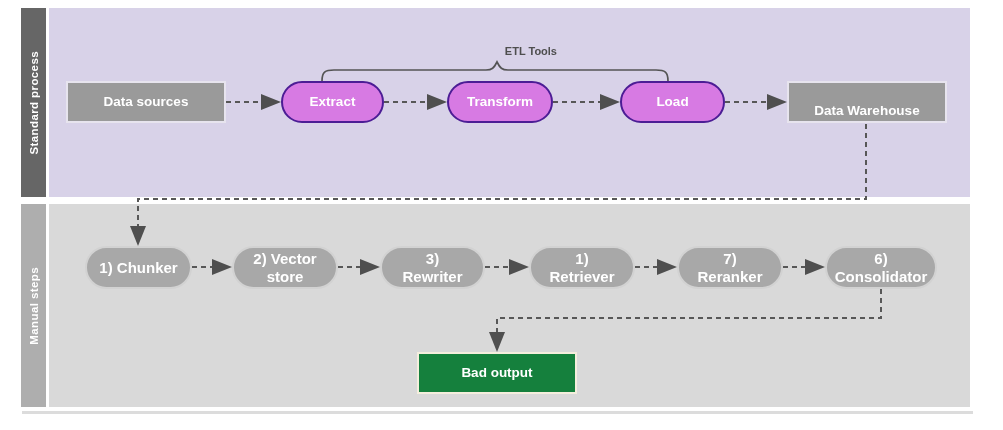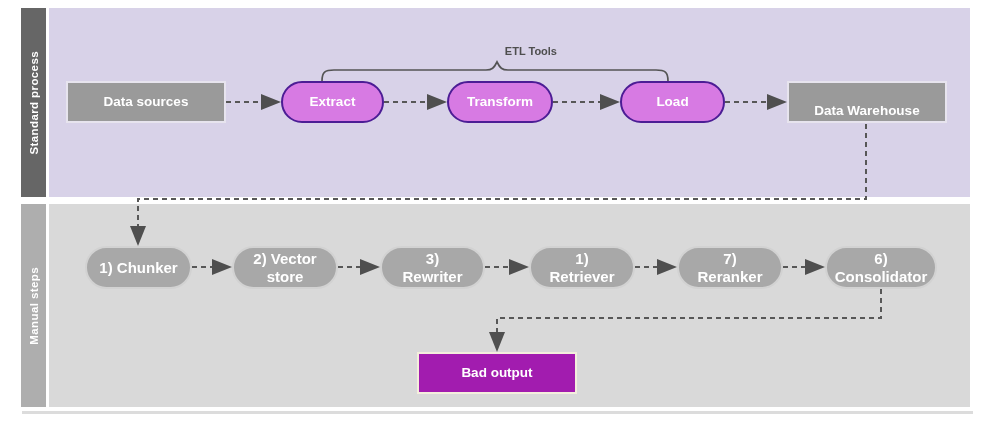--- a/index.html
+++ b/index.html
@@ -98,21 +98,21 @@
     font-size: 13.5px;
   }
   .pill-gray {
     background: #a8a8a8;
     border: 2px solid #d2d2d2;
     border-radius: 22px;
     height: 43px;
     font-size: 15px;
   }
   .rect-yellow {
-    background: #a21caf;
+    background: #15803d;
     border: 2px solid #f4eedd;
     width: 160px; height: 42px;
     font-size: 13.5px;
   }
   
   .n-data-sources   { left: 66px;  top: 81px; }
   .n-extract        { left: 281px; top: 81px; width: 103px; }
   .n-transform      { left: 447px; top: 81px; width: 106px; }
   .n-load           { left: 620px; top: 81px; width: 105px; }
   .n-data-warehouse { left: 787px; top: 81px; align-items: flex-end; }

